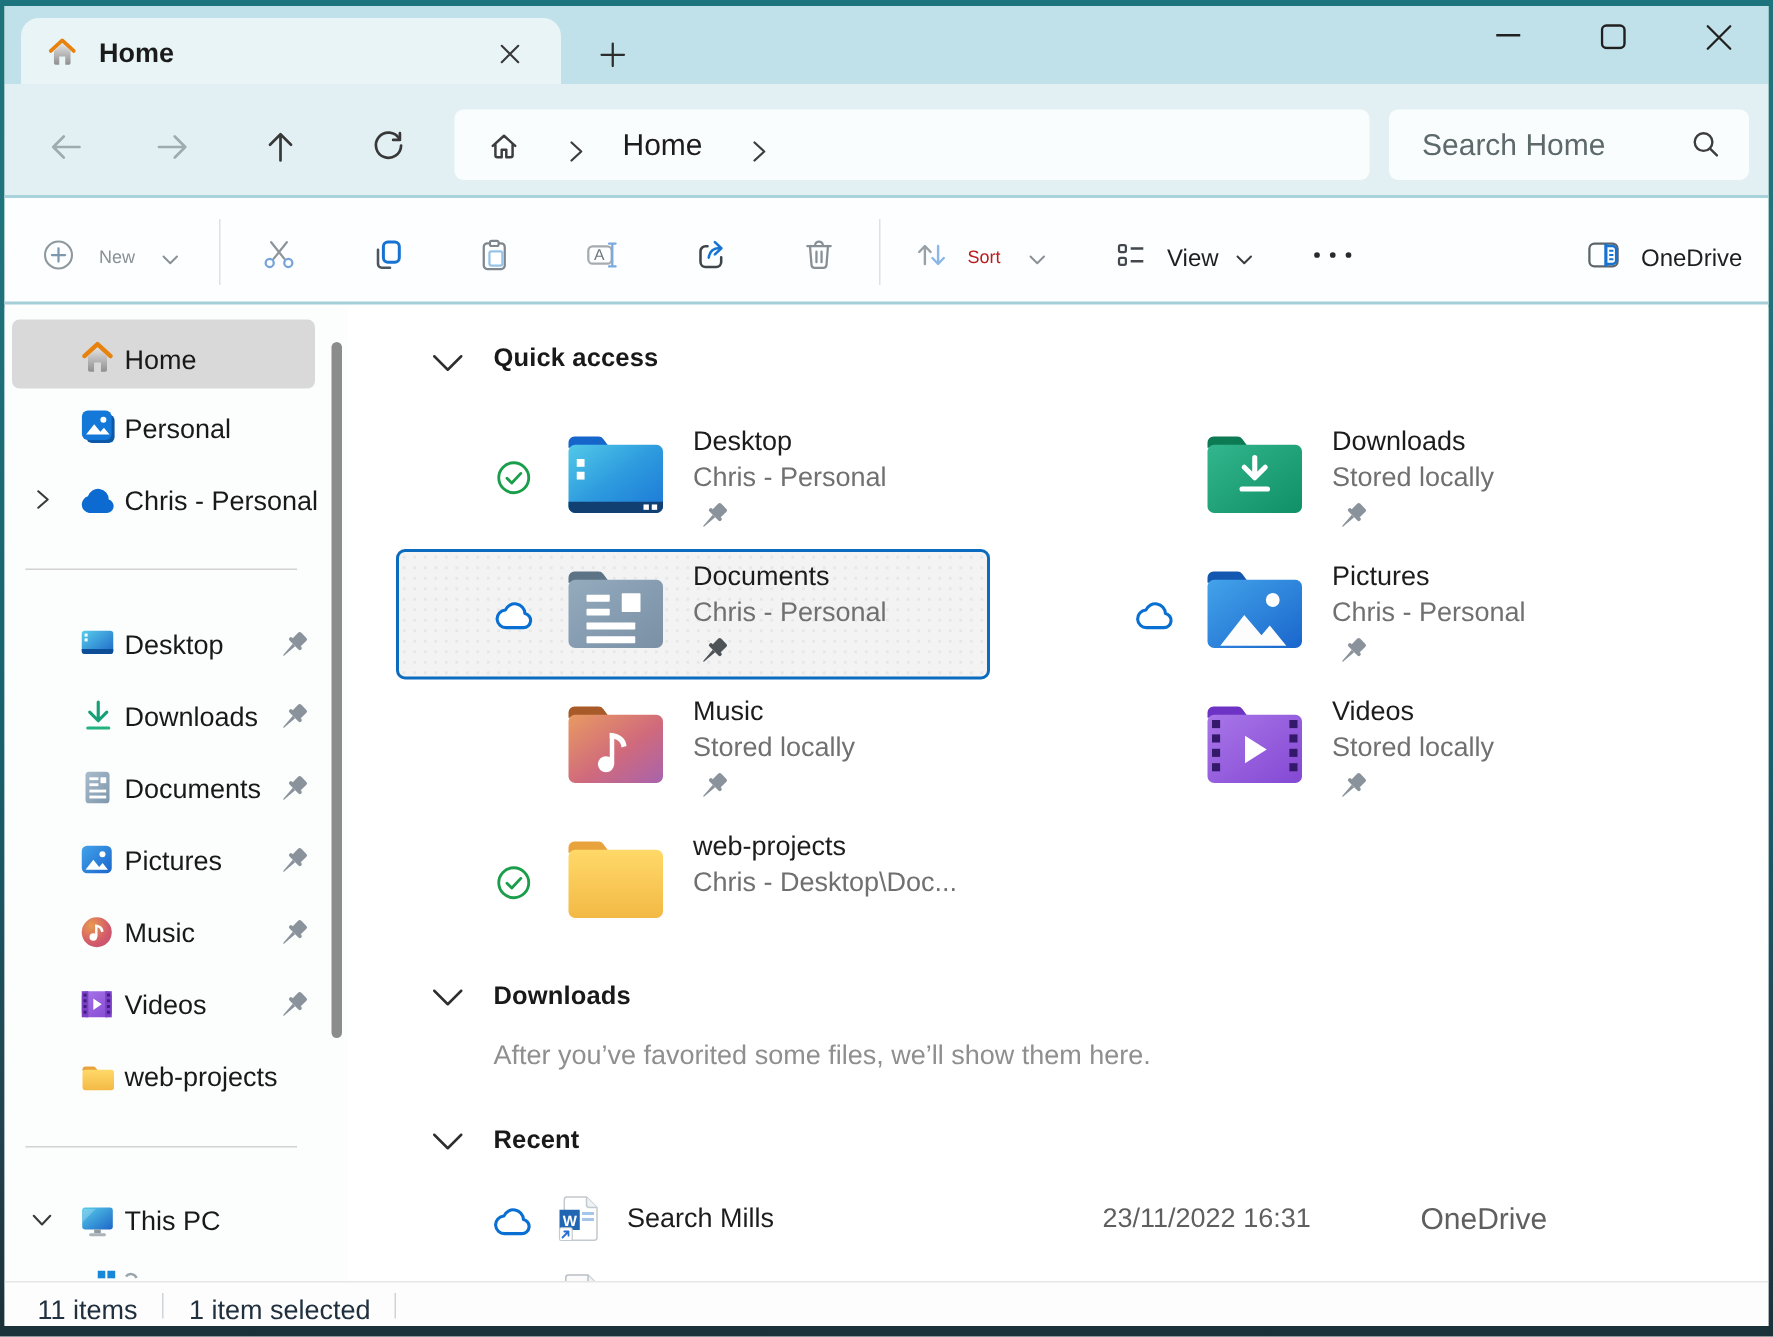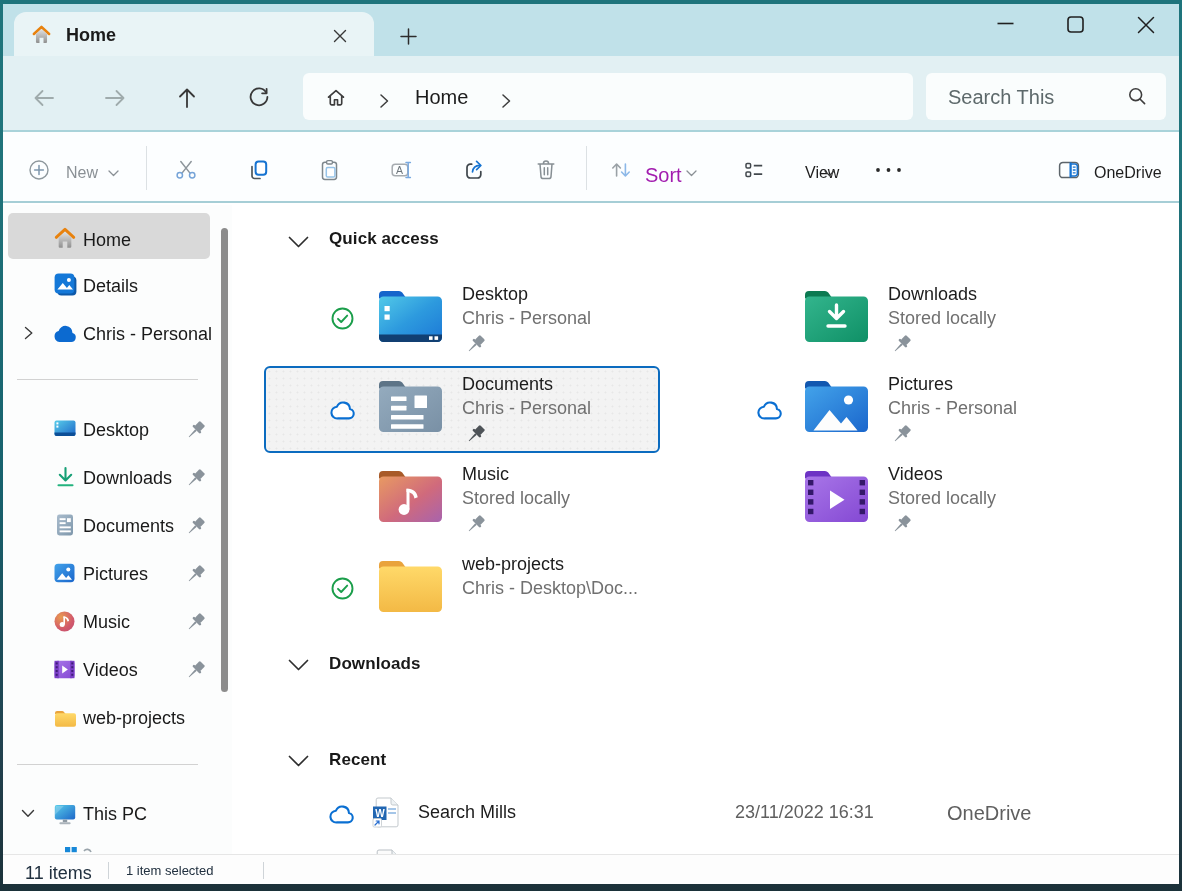--- a/index.html
+++ b/index.html
@@ -121,32 +121,32 @@
       <path d="M3.2 9.3 L10 3.2 L16.8 9.3 M4.8 8.2 V15 a1.2 1.2 0 0 0 1.2 1.2 h2.6 v-4.6 h2.8 v4.6 h2.6 A1.2 1.2 0 0 0 15.2 15 V8.2" fill="none" stroke="#3d3d3d" stroke-width="1.5" stroke-linecap="round" stroke-linejoin="round"></path>
     </svg>
 <svg class="abs" style="left:374px;top:89px" width="14" height="16" viewBox="0 0 14 16">
       <path d="M4 2 L10.5 8 L4 14" fill="none" stroke="#3d3d3d" stroke-width="1.5" stroke-linecap="round" stroke-linejoin="round"></path>
     </svg>
 <div class="abs" style="left:412px;top:82px;font-size:20px;color:#1c1c1c;">Home</div>
 <svg class="abs" style="left:496px;top:89px" width="14" height="16" viewBox="0 0 14 16">
       <path d="M4 2 L10.5 8 L4 14" fill="none" stroke="#3d3d3d" stroke-width="1.5" stroke-linecap="round" stroke-linejoin="round"></path>
     </svg>
 <div class="pill" style="left:923px;width:240px;"></div>
-<div class="abs" style="left:945px;top:82px;font-size:20px;color:#5d696b;">Search This</div>
+<div class="abs" style="left:945px;top:82px;font-size:20px;color:#5d696b;">Search Home</div>
 <svg class="abs" style="left:1124px;top:82px" width="20" height="20" viewBox="0 0 20 20">
       <circle cx="8.7" cy="8.7" r="5.9" fill="none" stroke="#3d3d3d" stroke-width="1.6"></circle>
       <path d="M13.2 13.2 L17.6 17.6" stroke="#3d3d3d" stroke-width="1.6" stroke-linecap="round"></path>
     </svg>
 
 <div class="toolbar"></div>
 <svg class="abs" style="left:26px;top:156px" width="20" height="20" viewBox="0 0 20 20">
       <circle cx="10" cy="10" r="9" fill="none" stroke="#8e989d" stroke-width="1.4"></circle>
       <path d="M10 5.6 V14.4 M5.6 10 H14.4" stroke="#7d97ad" stroke-width="1.5" stroke-linecap="round"></path>
     </svg>
-<div class="abs" style="left:63px;top:160px;font-size:16px;color:#8a9095;">New</div>
+<div class="abs" style="left:63px;top:160px;font-size:12px;color:#8a9095;">New</div>
 <svg class="abs" style="left:105px;top:166px" width="11" height="7" viewBox="0 0 11 7">
       <path d="M1 1 L5.5 5.5 L10 1" fill="none" stroke="#8a9095" stroke-width="1.3" stroke-linecap="round" stroke-linejoin="round"></path>
     </svg>
 <div class="tsep" style="left:143px;"></div>
 <svg class="ticon" style="left:171px" viewBox="0 0 24 24">
       <path d="M6.8 3.5 L15.6 14.6 M17.2 3.5 L8.4 14.6" stroke="#8d959b" stroke-width="1.5" stroke-linecap="round"></path>
       <circle cx="5.8" cy="17.3" r="2.7" fill="none" stroke="#76a4d8" stroke-width="1.5"></circle>
       <circle cx="18.2" cy="17.3" r="2.7" fill="none" stroke="#76a4d8" stroke-width="1.5"></circle>
     </svg>
 <svg class="ticon" style="left:244px" viewBox="0 0 24 24">
@@ -169,30 +169,30 @@
       <path d="M14.6 3.4 L18.9 7.5 L14.6 11.6" fill="none" stroke="#1673d1" stroke-width="1.7" stroke-linecap="round" stroke-linejoin="round"></path>
     </svg>
 <svg class="ticon" style="left:531px" viewBox="0 0 24 24">
       <path d="M4.2 6 H19.8 M9.4 5.6 a2.6 2.6 0 0 1 5.2 0 M6 6 l1 12.6 a2.2 2.2 0 0 0 2.2 2 h5.6 a2.2 2.2 0 0 0 2.2 -2 L18 6 M10.3 9.8 v7 M13.7 9.8 v7" fill="none" stroke="#878f94" stroke-width="1.5" stroke-linecap="round" stroke-linejoin="round"></path>
     </svg>
 <div class="tsep" style="left:583px;"></div>
 <svg class="ticon" style="left:606px" viewBox="0 0 24 24">
       <path d="M7.6 18 V6.5 M3.8 10 L7.6 6 L11.4 10" fill="none" stroke="#9aa1a6" stroke-width="1.6" stroke-linecap="round" stroke-linejoin="round"></path>
       <path d="M16.4 6 V17.5 M12.6 14 L16.4 18 L20.2 14" fill="none" stroke="#8cb8e8" stroke-width="1.6" stroke-linecap="round" stroke-linejoin="round"></path>
     </svg>
-<div class="abs" style="left:642px;top:160px;font-size:20px;color:#a21caf;">Sort</div>
+<div class="abs" style="left:642px;top:160px;font-size:12px;color:#b91c1c;">Sort</div>
 <svg class="abs" style="left:683px;top:166px" width="11" height="7" viewBox="0 0 11 7">
       <path d="M1 1 L5.5 5.5 L10 1" fill="none" stroke="#8a9095" stroke-width="1.3" stroke-linecap="round" stroke-linejoin="round"></path>
     </svg>
 <svg class="ticon" style="left:739px" viewBox="0 0 24 24">
       <rect x="4" y="5.4" width="4.6" height="4.6" rx="1.2" fill="none" stroke="#42484d" stroke-width="1.5"></rect>
       <rect x="4" y="13.9" width="4.6" height="4.6" rx="1.2" fill="none" stroke="#42484d" stroke-width="1.5"></rect>
       <path d="M11.8 7.7 H20.2 M11.8 16.2 H20.2" stroke="#42484d" stroke-width="1.7"></path>
     </svg>
-<div class="abs" style="left:775px;top:160px;font-size:16px;color:#1e1e1e;margin-left:27px;">View</div>
+<div class="abs" style="left:775px;top:160px;font-size:16px;color:#1e1e1e;">View</div>
 <svg class="abs" style="left:821px;top:166px" width="11" height="7" viewBox="0 0 11 7">
       <path d="M1 1 L5.5 5.5 L10 1" fill="none" stroke="#3a3a3a" stroke-width="1.3" stroke-linecap="round" stroke-linejoin="round"></path>
     </svg>
 <svg class="abs" style="left:871px;top:162px" width="30" height="8" viewBox="0 0 30 8">
       <circle cx="4" cy="4" r="1.9" fill="#2a2a2a"></circle>
       <circle cx="14.5" cy="4" r="1.9" fill="#2a2a2a"></circle>
       <circle cx="25" cy="4" r="1.9" fill="#2a2a2a"></circle>
     </svg>
 <svg class="ticon" style="left:1054px" viewBox="0 0 24 24">
       <rect x="2.6" y="4.4" width="18.8" height="15.2" rx="3.4" fill="none" stroke="#5c646a" stroke-width="1.5"></rect>
@@ -208,21 +208,21 @@
   <path d="M3 10.4 L11 3.1 L19 10.4" fill="none" stroke="#e8820e" stroke-width="2.7" stroke-linecap="round" stroke-linejoin="round"></path>
   <path d="M5.2 10.6 V18.9 a1.1 1.1 0 0 0 1.1 1.1 h2.6 v-5.7 h4.2 V20 h2.6 a1.1 1.1 0 0 0 1.1-1.1 v-8.3 L11 5.3 Z" fill="url(#ghouse)"></path>
 </svg>
 <div class="srow" style="top:226px;">Home</div>
 <svg class="abs" style="left:50px;top:268px" width="25" height="25" viewBox="0 0 25 25">
   <rect x="4.4" y="4.4" width="19" height="19" rx="4" fill="#0d59a9"></rect>
   <rect x="1.6" y="1.6" width="19.8" height="19.8" rx="4" fill="#1478d8"></rect>
   <circle cx="15.9" cy="7.9" r="2" fill="#fff"></circle>
   <path d="M4.4 17.6 l5.4-6.7 4.1 5 2.4-2.8 3.7 4.5 z" fill="#fff"></path>
 </svg>
-<div class="srow" style="top:272px;">Details</div>
+<div class="srow" style="top:272px;">Personal</div>
 <svg class="abs" style="left:19px;top:322px" width="13" height="14" viewBox="0 0 13 14">
       <path d="M3.5 1.5 L9.8 7 L3.5 12.5" fill="none" stroke="#3a3a3a" stroke-width="1.4" stroke-linecap="round" stroke-linejoin="round"></path>
     </svg>
 <svg class="abs" style="left:49px;top:320px" width="27" height="19" viewBox="0 0 27 19">
   <path d="M7.4 18 h11.8 a4.6 4.6 0 0 0 1.3 -9.0 A7.1 7.1 0 0 0 6.6 6.9 a5.7 5.7 0 0 0 .8 11.1 z" fill="#0c6ad0"></path>
 </svg>
 <div class="srow" style="top:320px;">Chris - Personal</div>
 <div class="abs" style="left:14px;top:375px;width:181px;height:1px;background:#d2d2d2;"></div>
 <svg class="abs" style="left:50px;top:414px" width="24" height="22" viewBox="0 0 24 22">
   <rect x="1.5" y="2.5" width="21" height="15.5" rx="2" fill="url(#gscr)"></rect>
@@ -485,20 +485,21 @@
         <rect x="5.7" y="-0.4" width="7.6" height="7.4" rx="1.3"></rect>
         <rect x="4" y="6.2" width="11" height="2.6" rx="1.3"></rect>
         <path d="M8.4 8.8 h2.2 l-0.7 9.6 a0.4 0.4 0 0 1 -0.8 0 z"></path>
       </g>
     </svg>
 
 <svg class="abs" style="left:285px;top:655px" width="21" height="13" viewBox="0 0 21 13">
       <path d="M1.5 1.5 L10.5 10.5 L19.5 1.5" fill="none" stroke="#2e2e2e" stroke-width="1.7" stroke-linecap="round" stroke-linejoin="round"></path>
     </svg>
 <div class="hdr" style="left:326px;top:650px;">Downloads</div>
+<div class="abs" style="left:326px;top:689px;font-size:18px;color:#8f8f8f;">After you’ve favorited some files, we’ll show them here.</div>
 
 <svg class="abs" style="left:285px;top:751px" width="21" height="13" viewBox="0 0 21 13">
       <path d="M1.5 1.5 L10.5 10.5 L19.5 1.5" fill="none" stroke="#2e2e2e" stroke-width="1.7" stroke-linecap="round" stroke-linejoin="round"></path>
     </svg>
 <div class="hdr" style="left:326px;top:746px;">Recent</div>
 <svg class="abs" style="left:326px;top:799px" width="27" height="22" viewBox="0 0 26 21">
   <path d="M7.3 18.6 h10.9 a4.6 4.6 0 0 0 1 -9.1 A6.5 6.5 0 0 0 6.7 7.3 a5.1 5.1 0 0 0 .6 11.3 z" fill="#fff" stroke="#0a6fd2" stroke-width="2" stroke-linejoin="round"></path>
 </svg>
 <svg class="abs" style="left:369px;top:793px" width="28" height="31" viewBox="0 0 28 31">
   <path d="M6 1 h13 l7 7 v20 a1.8 1.8 0 0 1 -1.8 1.8 H6 A1.8 1.8 0 0 1 4.2 28 V2.8 A1.8 1.8 0 0 1 6 1 z" fill="#fff" stroke="#c3c9cd" stroke-width="1"></path>
@@ -514,16 +515,16 @@
 <div class="abs" style="left:732px;top:798px;font-size:18px;color:#5f5f5f;">23/11/2022 16:31</div>
 <div class="abs" style="left:944px;top:798px;font-size:20px;color:#5f5f5f;">OneDrive</div>
 <svg class="abs" style="left:370px;top:845px" width="28" height="31" viewBox="0 0 28 31">
   <path d="M6 1 h13 l7 7 v20 a1.8 1.8 0 0 1 -1.8 1.8 H6 A1.8 1.8 0 0 1 4.2 28 V2.8 A1.8 1.8 0 0 1 6 1 z" fill="#fbfbfb" stroke="#b9bfc4" stroke-width="1"></path>
   <path d="M19 1 v5.2 a1.8 1.8 0 0 0 1.8 1.8 H26" fill="#eef2f4" stroke="#b9bfc4" stroke-width="1"></path>
 </svg>
 
 <div class="statusbar">
   <div class="abs" style="left:22px;top:8px;font-size:18px;color:#21303f;">11 items</div>
   <div class="abs" style="left:105px;top:7px;width:1px;height:17px;background:#cfd4d8;"></div>
-  <div class="abs" style="left:123px;top:8px;font-size:13px;color:#21303f;">1 item selected</div>
+  <div class="abs" style="left:123px;top:8px;font-size:18px;color:#21303f;">1 item selected</div>
   <div class="abs" style="left:260px;top:7px;width:1px;height:17px;background:#cfd4d8;"></div>
 </div>
 </div>
 
 </body></html>

